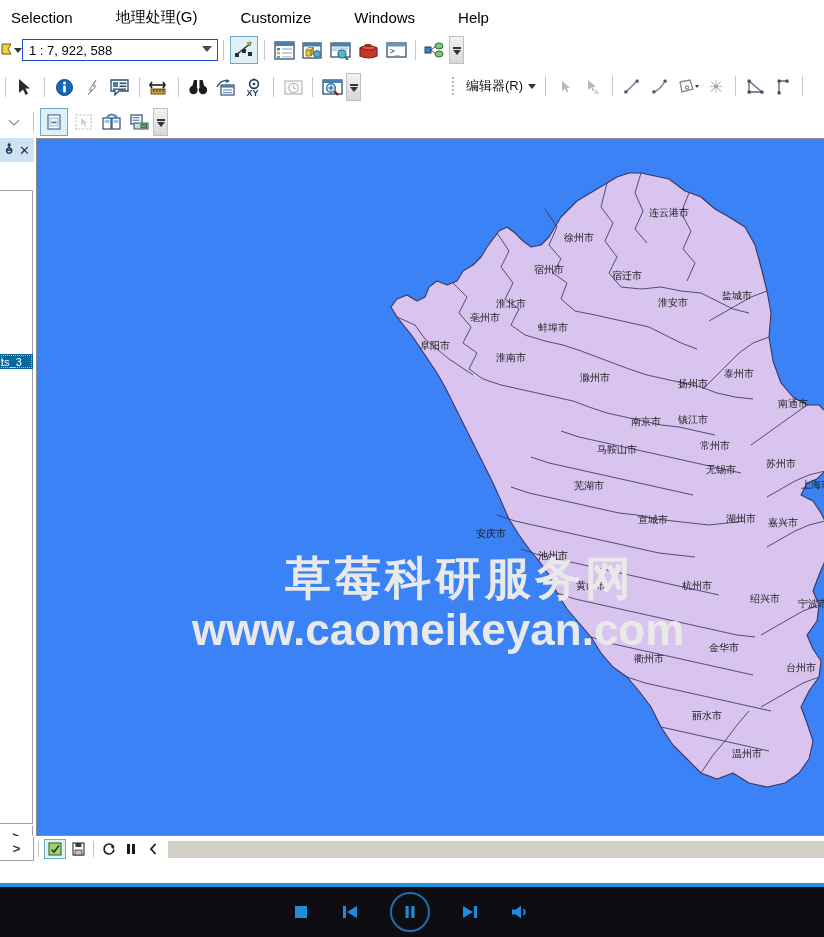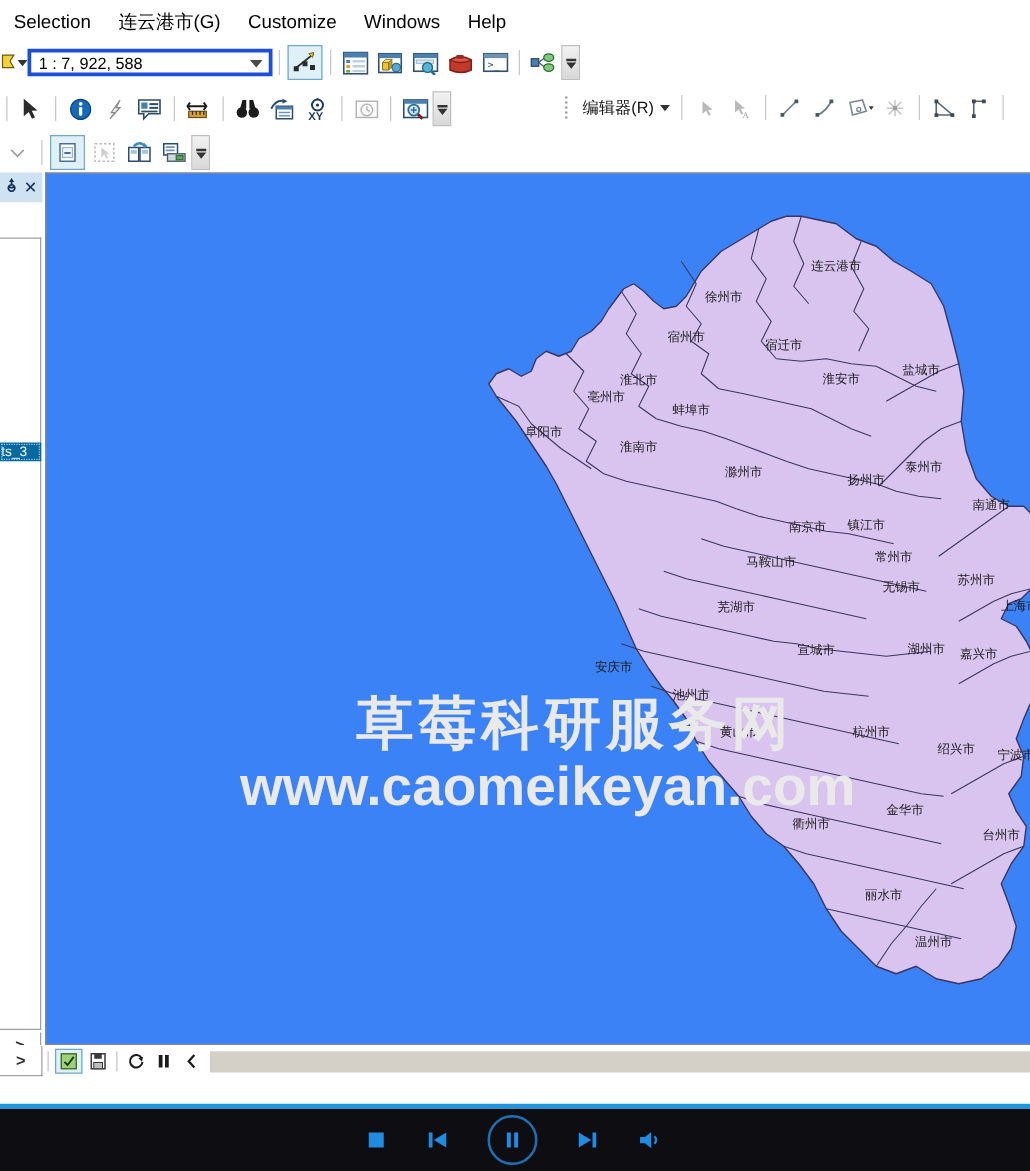--- a/index.html
+++ b/index.html
@@ -5,27 +5,27 @@
   html,body{margin:0;padding:0;}
   body{
     width:824px;height:937px;overflow:hidden;
     background:#ffffff;
     font-family:"Liberation Sans","DejaVu Sans",sans-serif;
     -webkit-font-smoothing:none;
   }
   .app{position:relative;width:824px;height:937px;}
 
   
-  .menubar{position:absolute;left:0;top:0;width:824px;height:34px;background:#fff;display:flex;align-items:center;}
+  .menubar{position:absolute;left:0;top:0;width:824px;height:34px;background:#fff;display:flex;align-items:center;gap:21px;}
   .menu-item{font-size:15px;color:#000;padding:3px 11px;white-space:nowrap;cursor:default;}
 
   
   .tb1{position:absolute;left:0;top:34px;width:824px;height:32px;background:#fff;display:flex;align-items:center;}
   .scale-arrow{width:22px;height:24px;position:relative;display:flex;align-items:center;justify-content:center;}
-  .scale-box{width:196px;height:22px;border:3px solid #1d4ed8;background:#fff;display:flex;align-items:center;
+  .scale-box{width:196px;height:22px;border:1px solid #1d4ed8;background:#fff;display:flex;align-items:center;
              font-size:13px;color:#000;padding-left:6px;box-sizing:border-box;position:relative;}
   .scale-box .caret{position:absolute;right:5px;top:6px;width:0;height:0;border-left:5px solid transparent;border-right:5px solid transparent;border-top:6px solid #4a4a4a;}
   .tbsep{width:1px;height:20px;background:#c8c8c8;margin:0 5px;}
   .icbtn{width:26px;height:26px;display:flex;align-items:center;justify-content:center;margin:0 1px;}
   .icbtn.sel{border:1px solid #6fa8c9;background:#dff0f8;}
   .ovf{width:13px;height:26px;display:flex;flex-direction:column;align-items:center;justify-content:center;
        background:linear-gradient(#f2f2f2,#d8d8d8);border:1px solid #bfbfbf;}
   .ovf i{display:block;width:8px;height:2px;background:#333;margin:1px 0;}
   .ovf u{display:block;width:0;height:0;border-left:4px solid transparent;border-right:4px solid transparent;border-top:5px solid #333;}
 
@@ -78,21 +78,21 @@
   .pbtn{display:flex;align-items:center;justify-content:center;}
   .pcircle{width:36px;height:36px;border:2px solid #1f6fb2;border-radius:50%;display:flex;align-items:center;justify-content:center;}
 </style>
 </head>
 <body>
 
 <div class="app">
 
   <div class="menubar">
     <div class="menu-item">Selection</div>
-    <div class="menu-item">连云港市(G)</div>
+    <div class="menu-item">地理处理(G)</div>
     <div class="menu-item">Customize</div>
     <div class="menu-item">Windows</div>
     <div class="menu-item">Help</div>
   </div>
 
   <div class="tb1">
     <div class="scale-arrow">
       <svg width="22" height="20" viewBox="0 0 22 20">
         <path d="M2 4 L11 4 L8 9 L11 14 L2 14 Z" fill="#f4d33a" stroke="#6b5a10" stroke-width="1"></path>
         <path d="M14 8 l8 0 l-4 5 z" fill="#333"></path>

